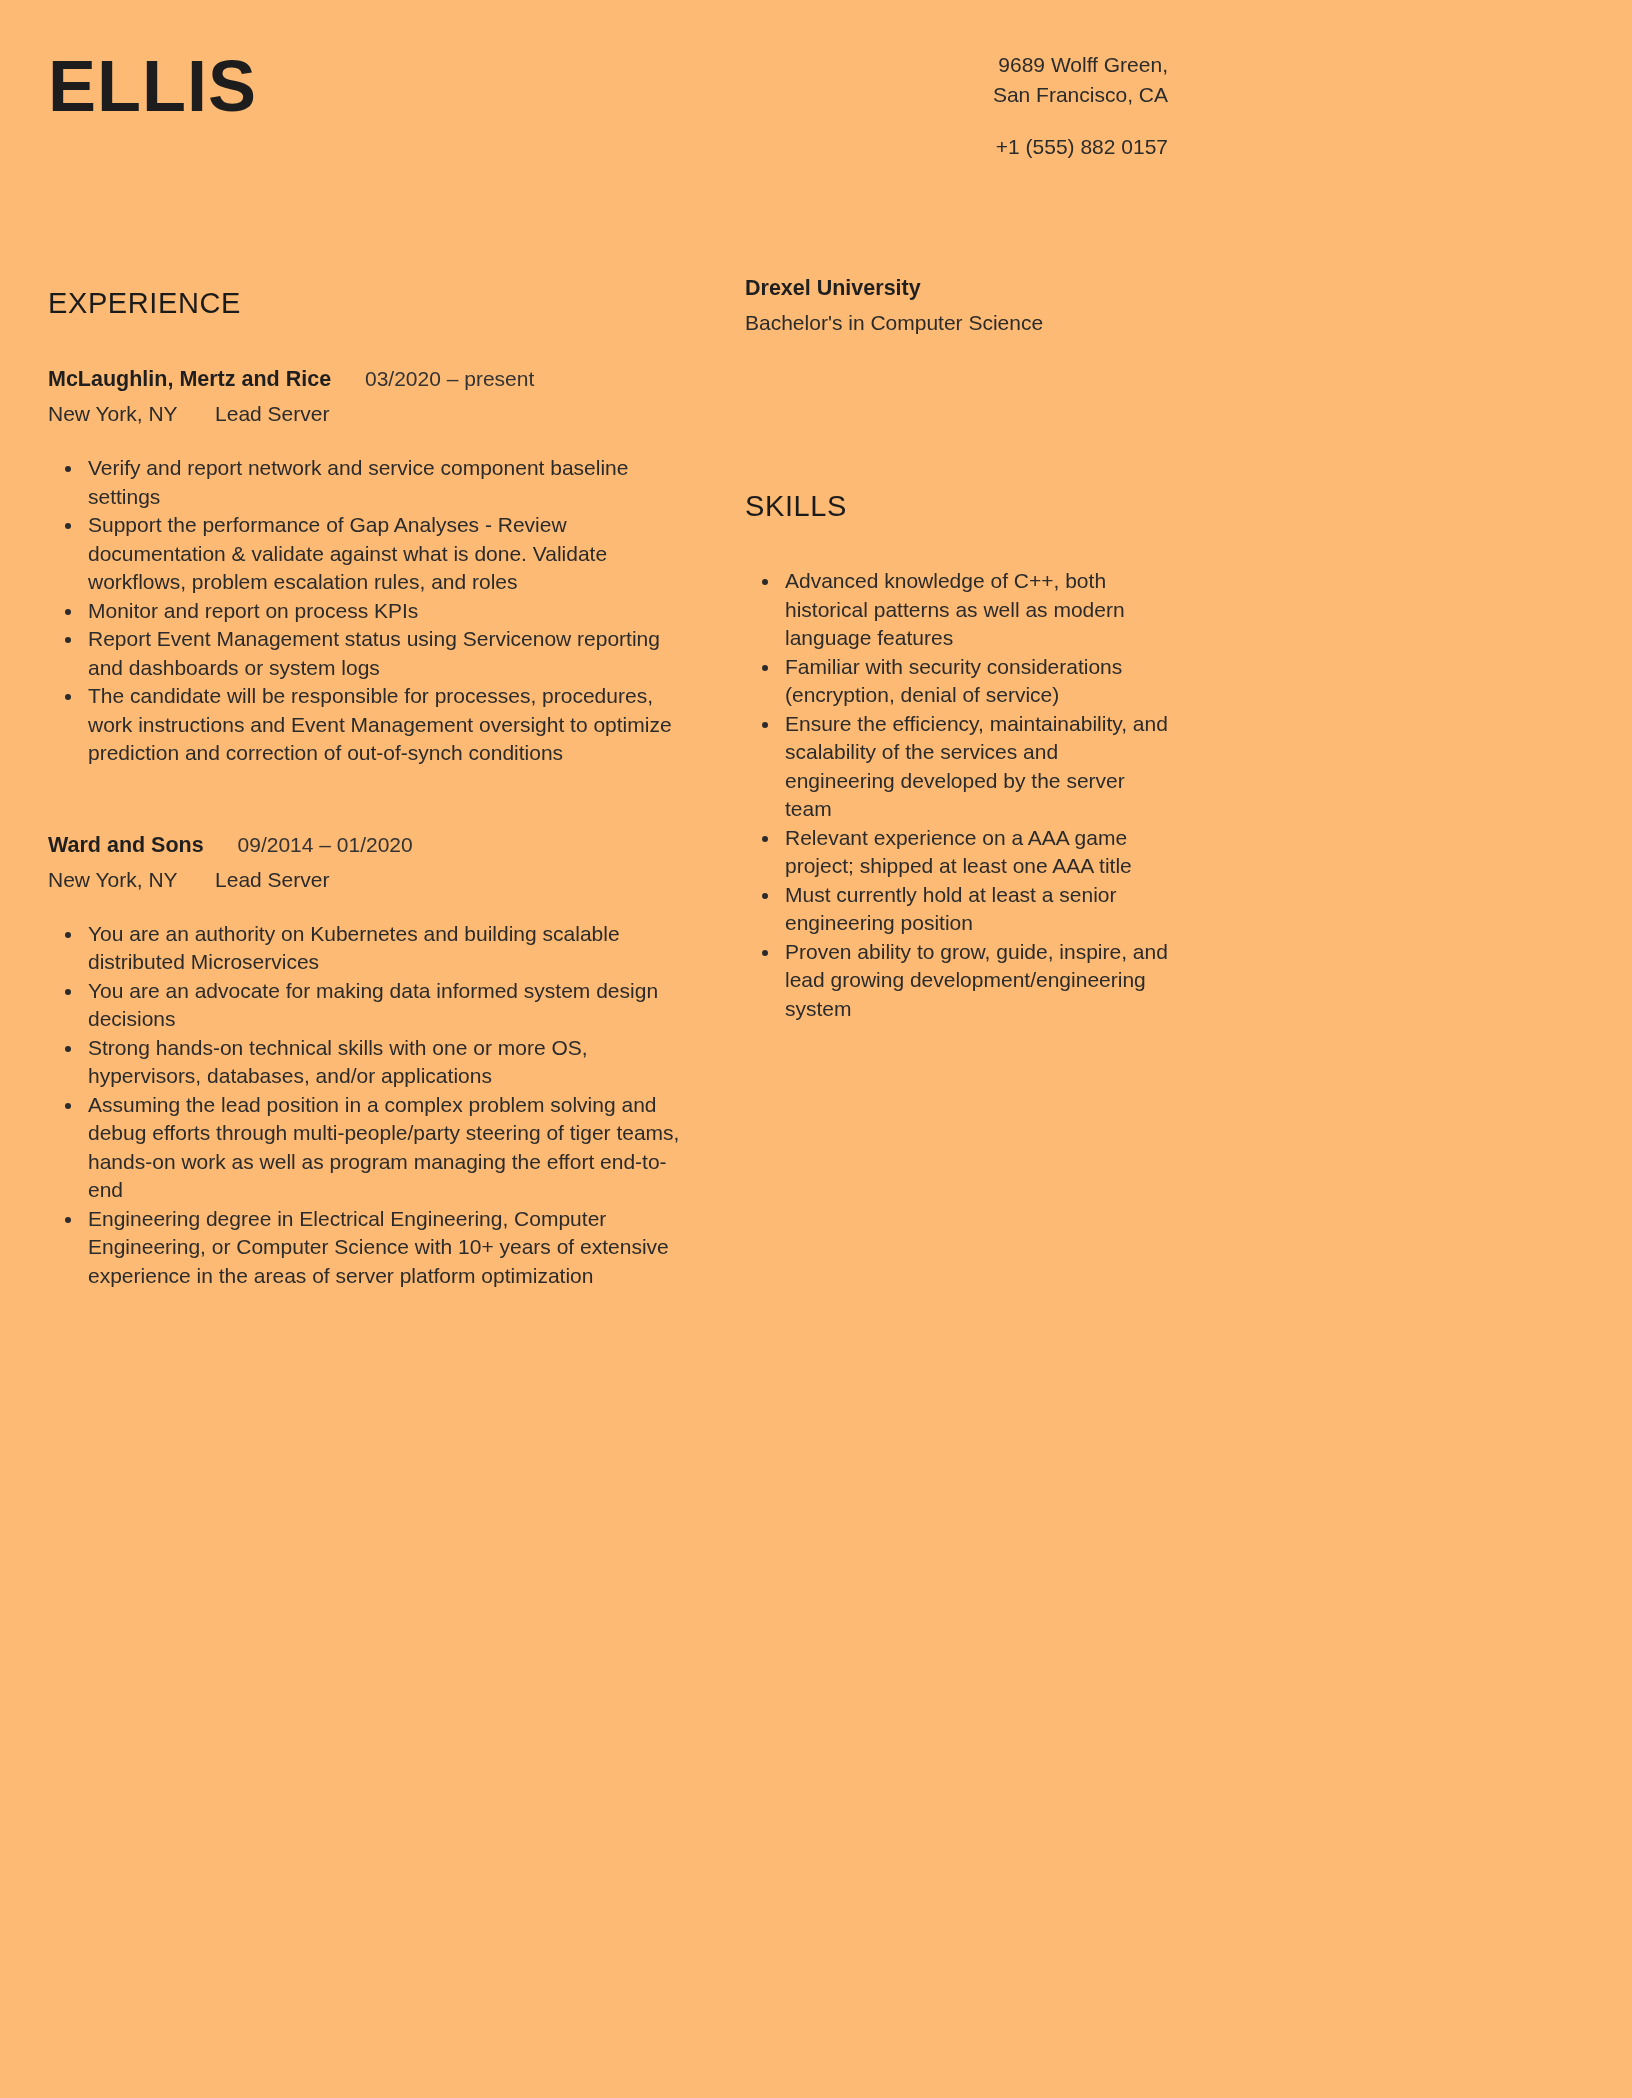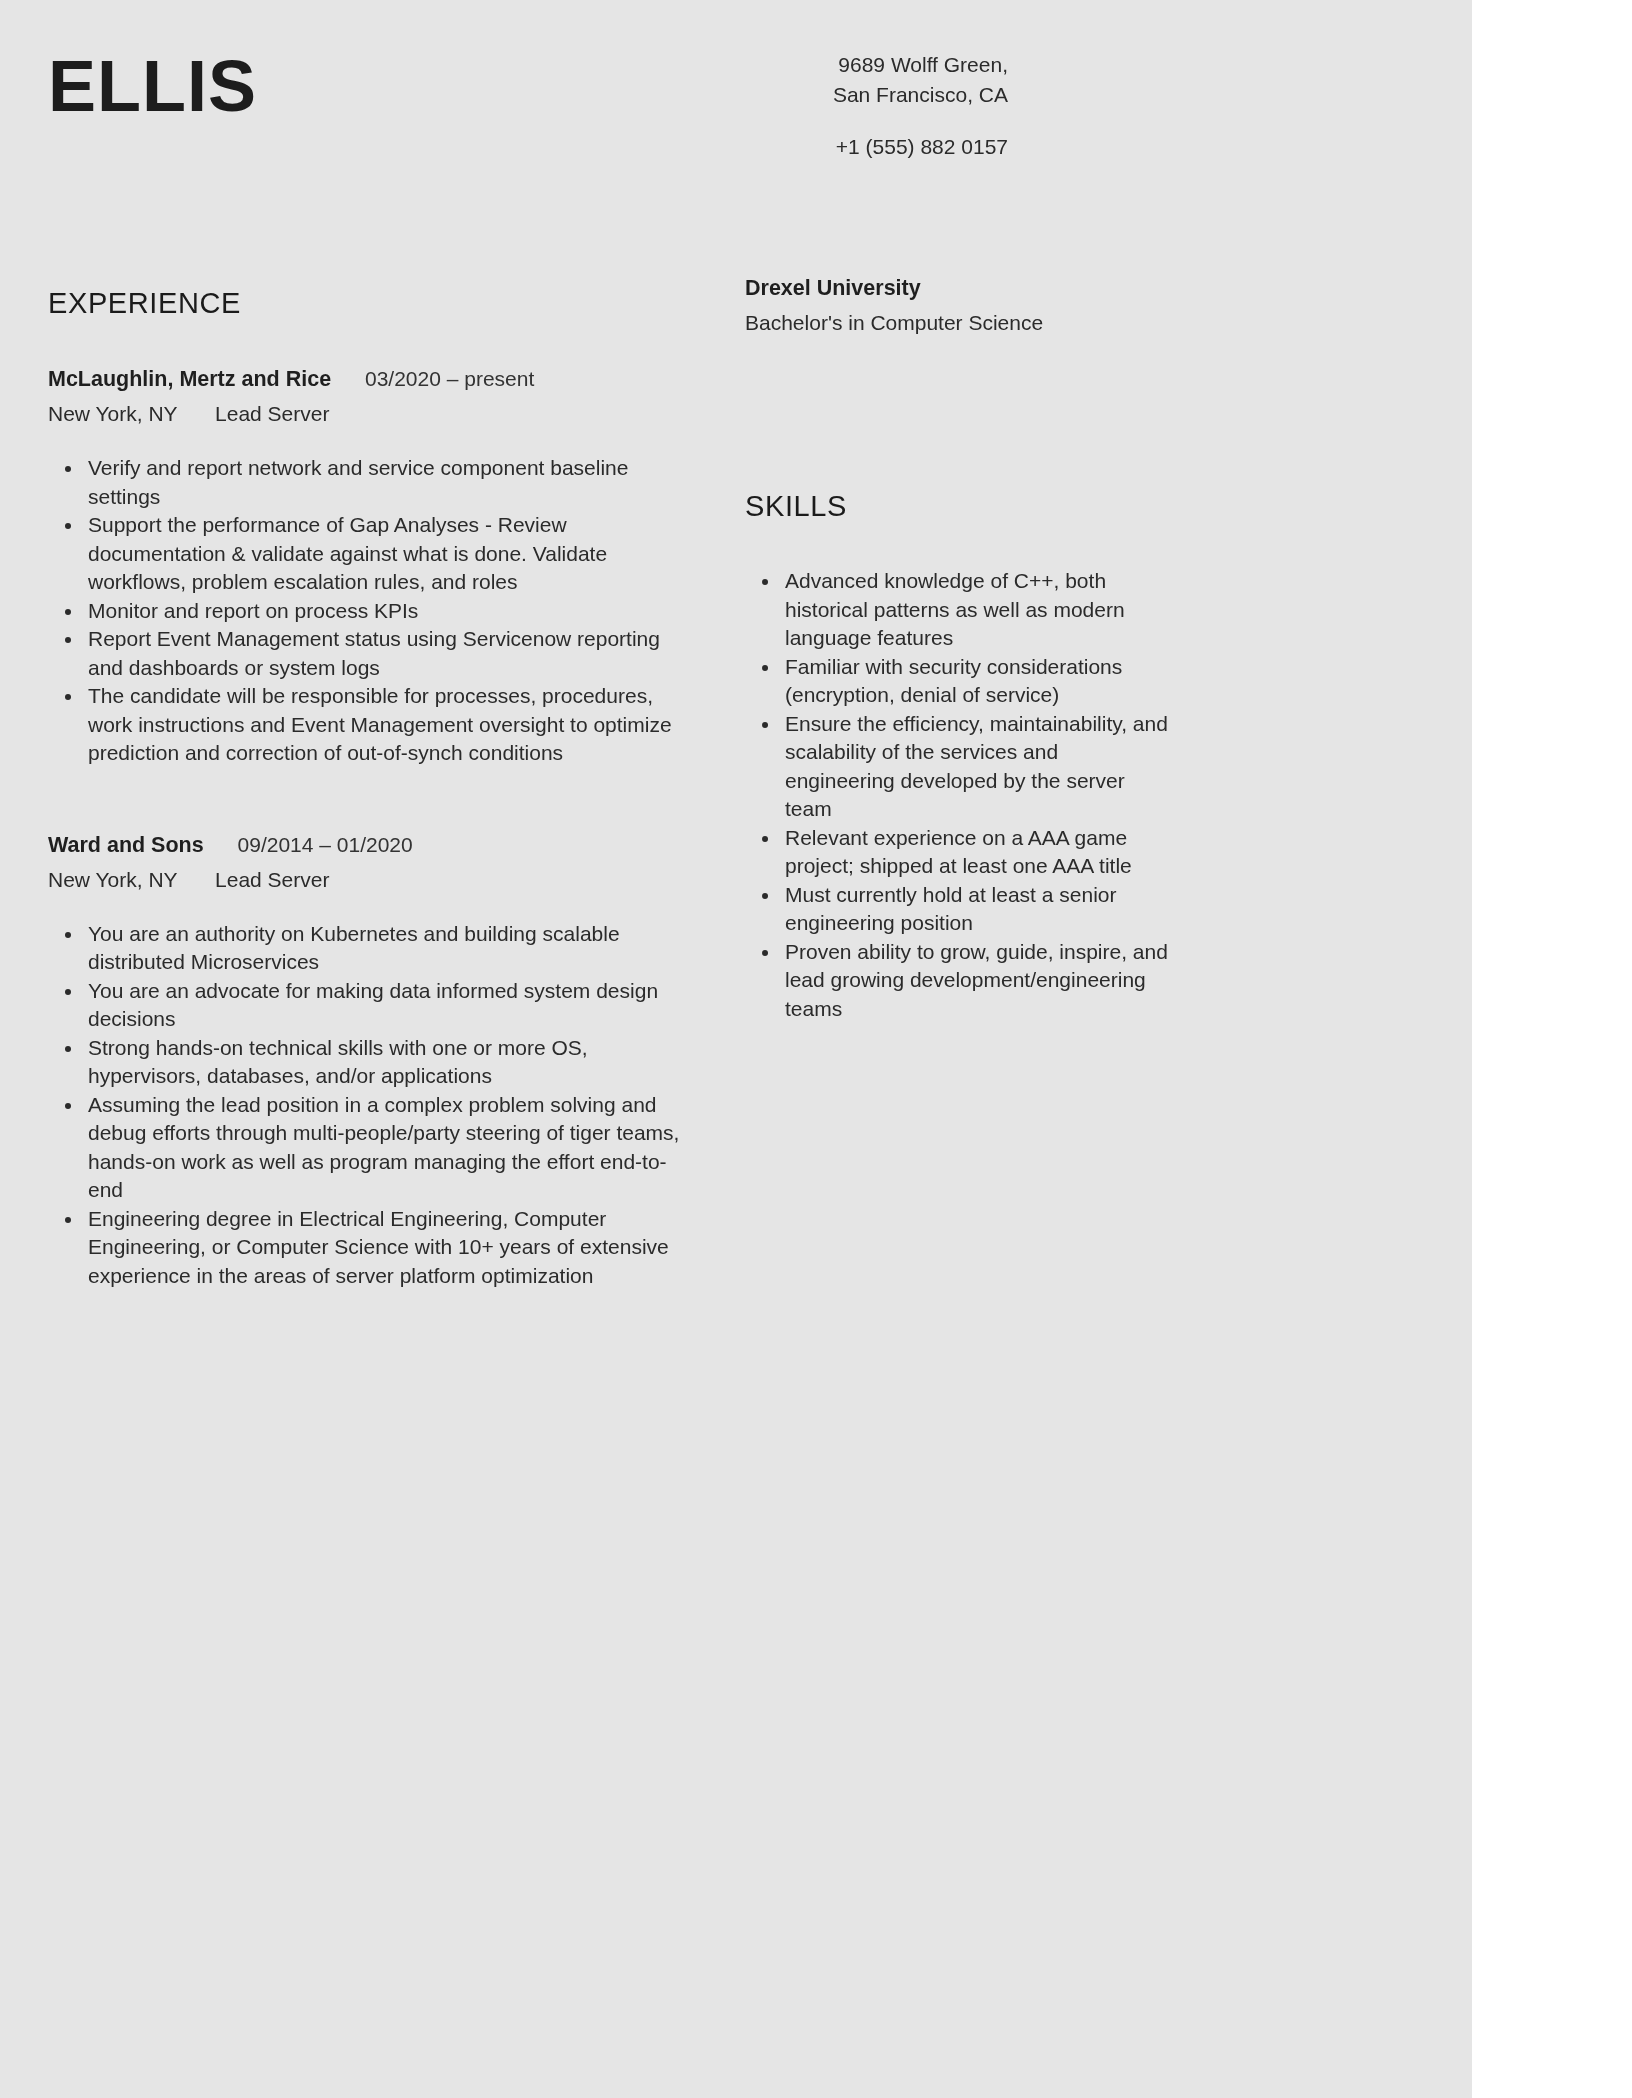--- a/index.html
+++ b/index.html
@@ -1,20 +1,20 @@
 <!DOCTYPE html>
 <html><head>
 <meta charset="utf-8">
 <style>
   * { box-sizing: border-box; }
   html, body { margin: 0; padding: 0; background: #ffffff; }
   .page {
-    width: 1472px;
+    width: 1632px;
     min-height: 2098px;
-    background: #e5e5e5;
+    background: #fdba74;
     font-family: "Liberation Sans", "DejaVu Sans", sans-serif;
     color: #2b2b2b;
     position: relative;
     overflow: hidden;
   }
   
   .top {
     display: flex;
     justify-content: space-between;
     align-items: flex-start;
@@ -141,20 +141,20 @@
       </section>
 
       <section class="skills-section">
         <h2 class="section-heading">SKILLS</h2>
         <ul class="bullets">
           <li>Advanced knowledge of C++, both historical patterns as well as modern language features</li>
           <li>Familiar with security considerations (encryption, denial of service)</li>
           <li>Ensure the efficiency, maintainability, and scalability of the services and engineering developed by the server team</li>
           <li>Relevant experience on a AAA game project; shipped at least one AAA title</li>
           <li>Must currently hold at least a senior engineering position</li>
-          <li>Proven ability to grow, guide, inspire, and lead growing development/engineering teams</li>
+          <li>Proven ability to grow, guide, inspire, and lead growing development/engineering system</li>
         </ul>
       </section>
 
     </aside>
 
   </main>
 </div>
 
 </body></html>

